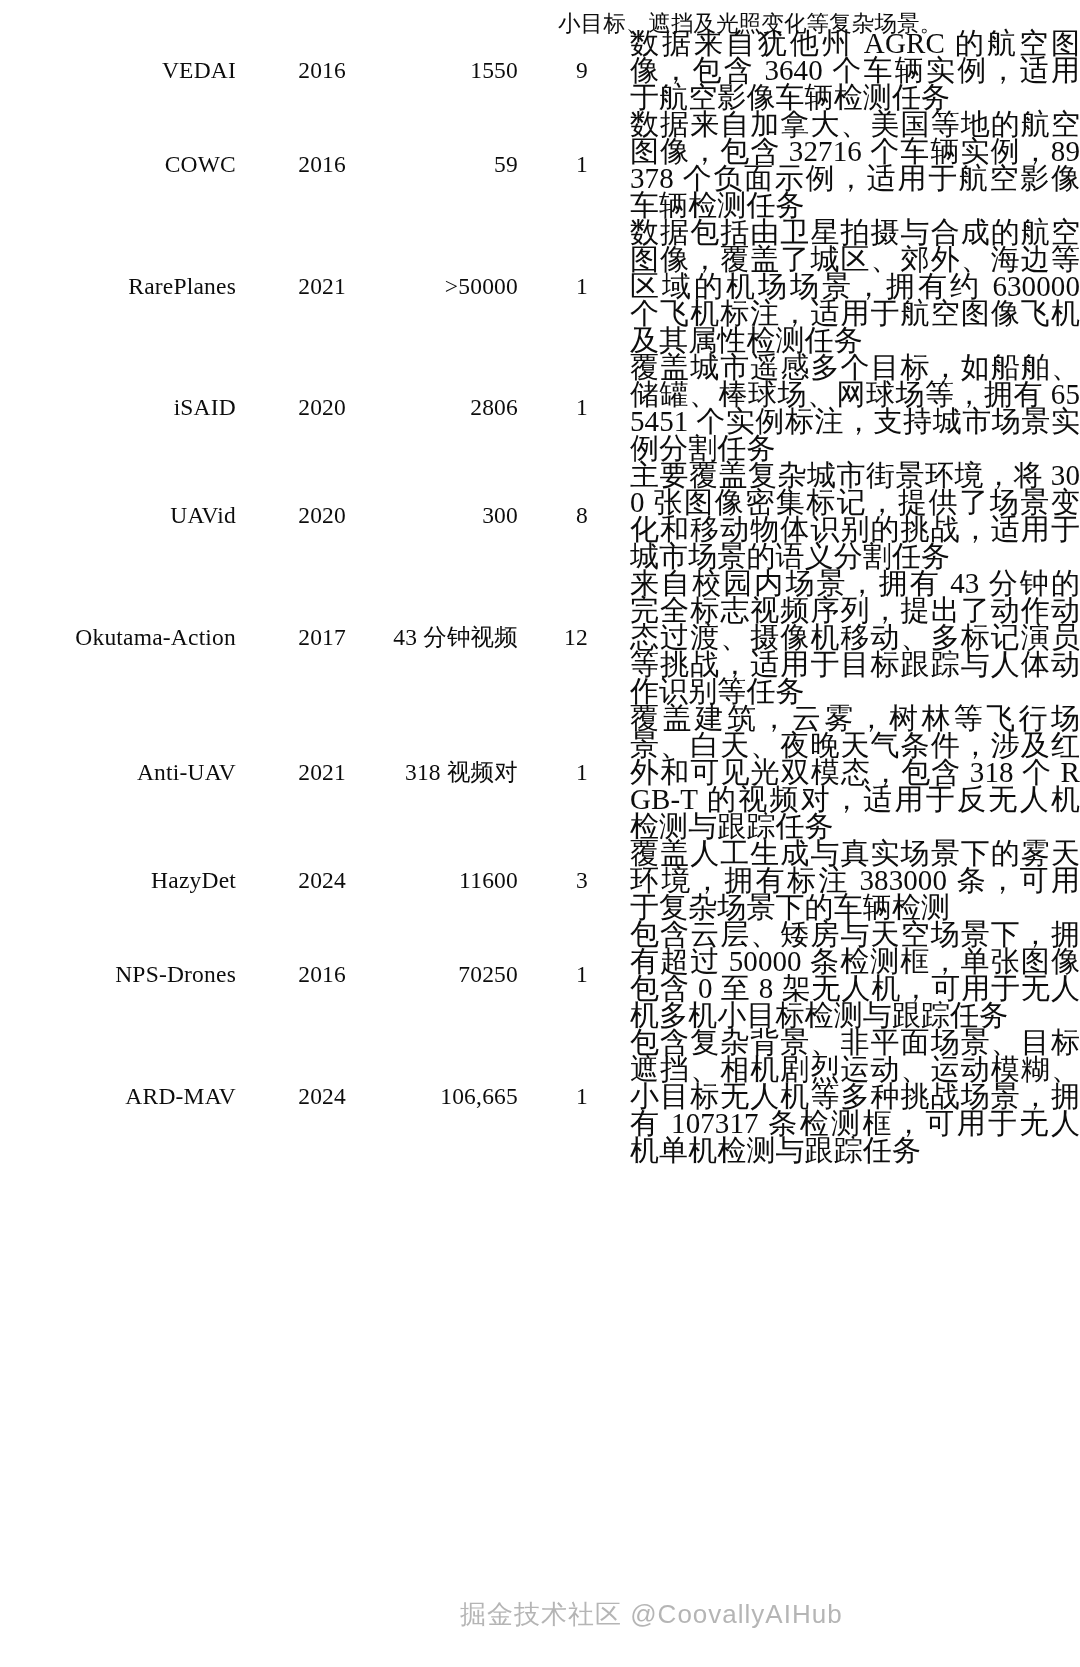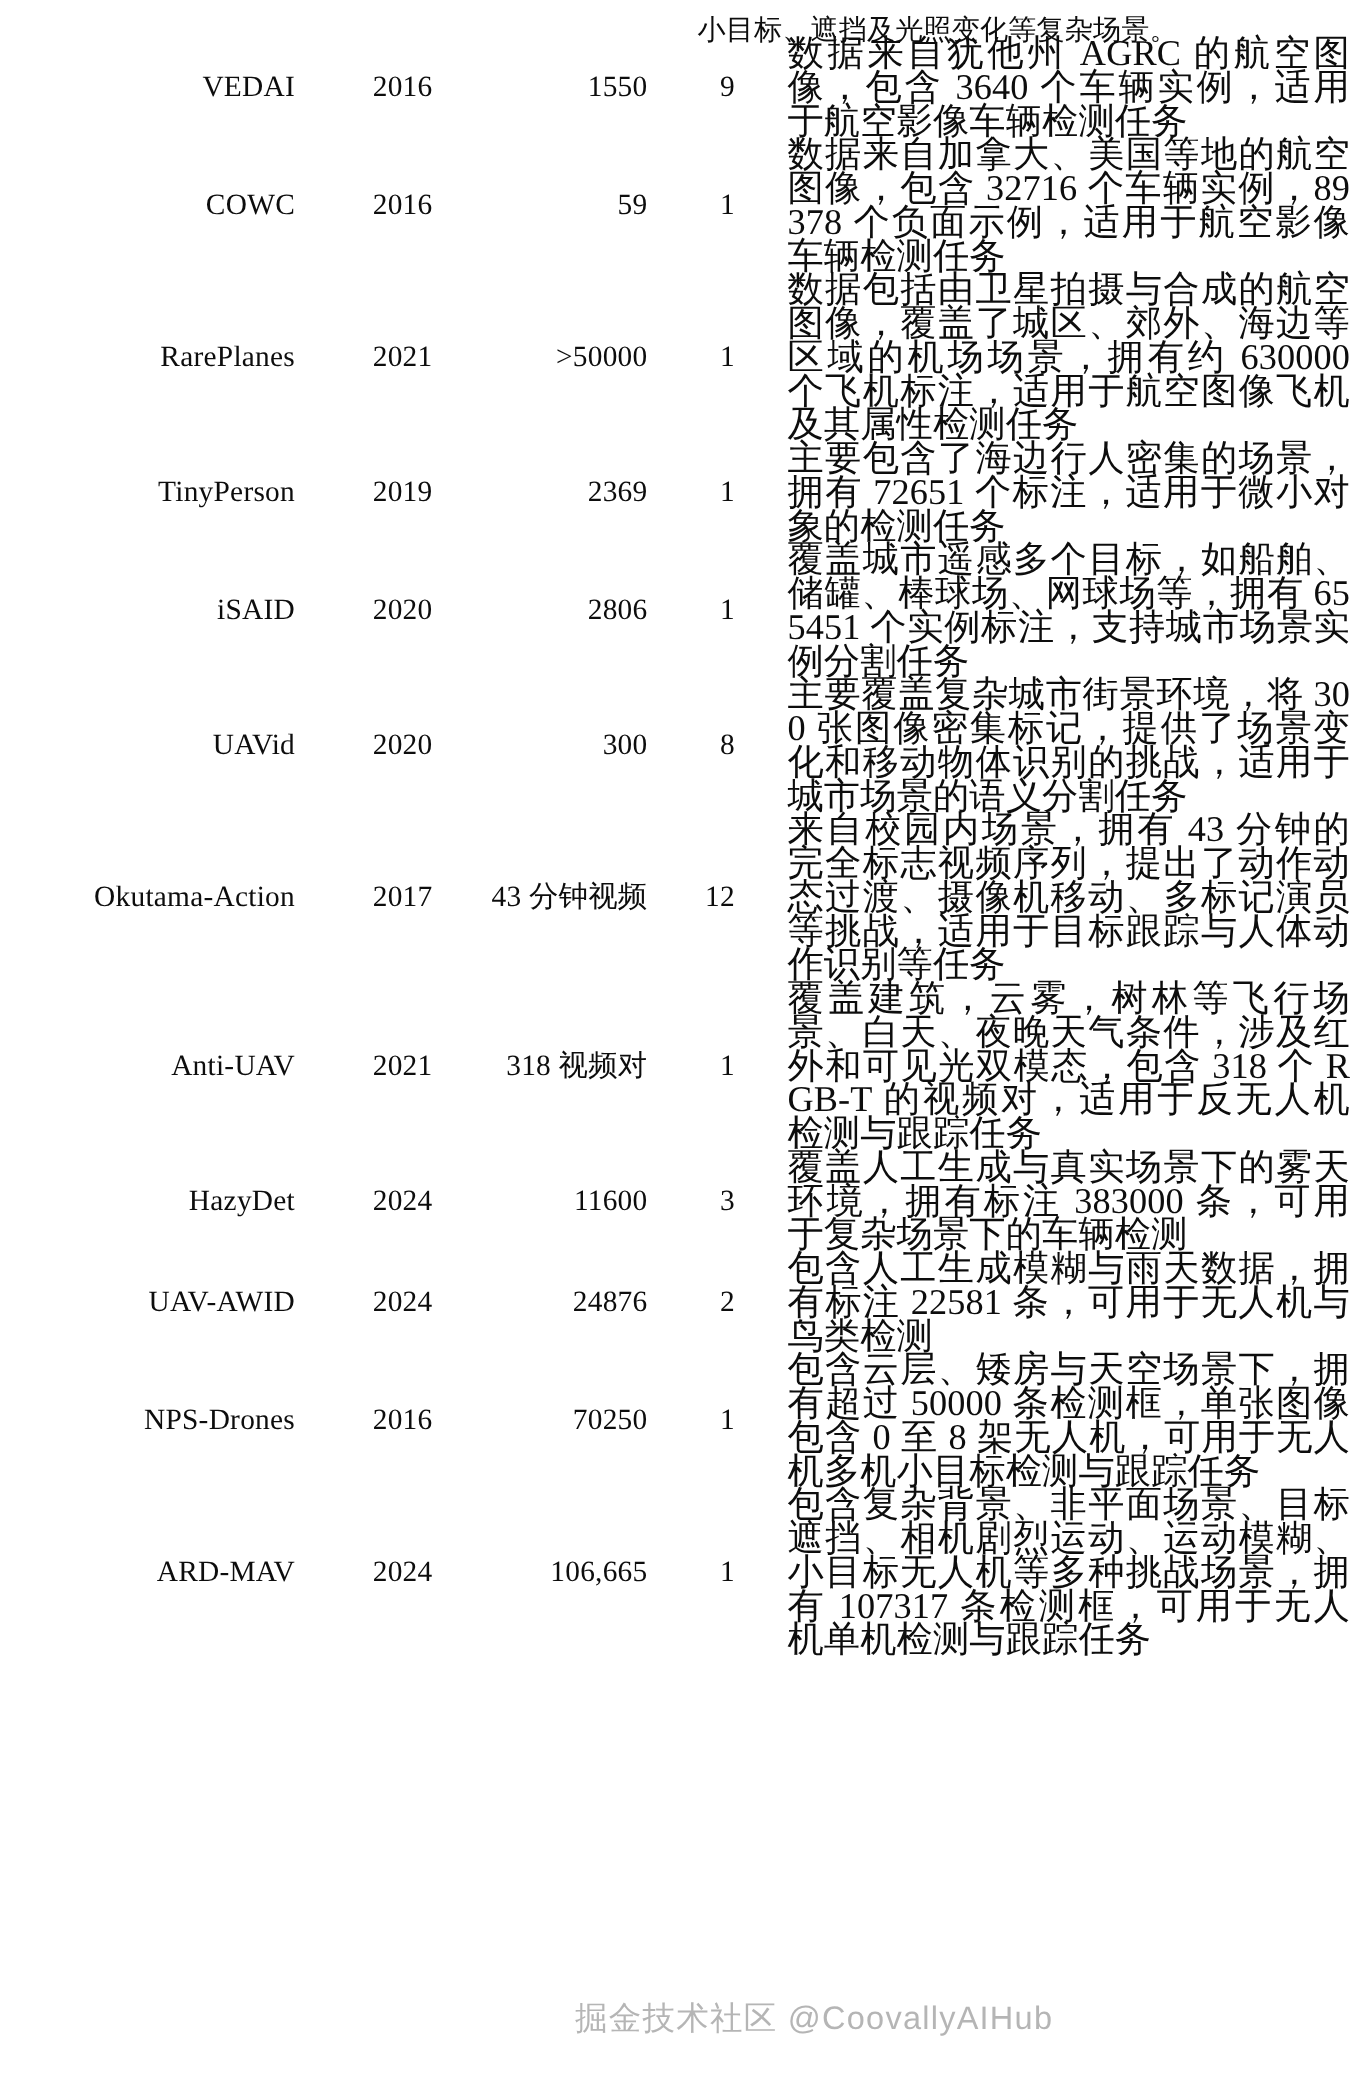--- a/index.html
+++ b/index.html
@@ -130,28 +130,20 @@
 
     <tr>
       <td class="cell-name">RarePlanes</td>
       <td class="cell-year">2021</td>
       <td class="cell-size">&gt;50000</td>
       <td class="cell-cat">1</td>
       <td></td>
       <td class="cell-desc">数据包括由卫星拍摄与合成的航空图像，覆盖了城区、郊外、海边等区域的机场场景，拥有约 630000 个飞机标注，适用于航空图像飞机及其属性检测任务</td>
     </tr>
 
-    <tr>
-      <td class="cell-name">TinyPerson</td>
-      <td class="cell-year">2019</td>
-      <td class="cell-size">2369</td>
-      <td class="cell-cat">1</td>
-      <td></td>
-      <td class="cell-desc">主要包含了海边行人密集的场景，拥有 72651 个标注，适用于微小对象的检测任务</td>
-    </tr>
 
     <tr>
       <td class="cell-name">iSAID</td>
       <td class="cell-year">2020</td>
       <td class="cell-size">2806</td>
       <td class="cell-cat">1</td>
       <td></td>
       <td class="cell-desc">覆盖城市遥感多个目标，如船舶、储罐、棒球场、网球场等，拥有 655451 个实例标注，支持城市场景实例分割任务</td>
     </tr>
 
@@ -184,28 +176,20 @@
 
     <tr>
       <td class="cell-name">HazyDet</td>
       <td class="cell-year">2024</td>
       <td class="cell-size">11600</td>
       <td class="cell-cat">3</td>
       <td></td>
       <td class="cell-desc">覆盖人工生成与真实场景下的雾天环境，拥有标注 383000 条，可用于复杂场景下的车辆检测</td>
     </tr>
 
-    <tr>
-      <td class="cell-name">UAV-AWID</td>
-      <td class="cell-year">2024</td>
-      <td class="cell-size">24876</td>
-      <td class="cell-cat">2</td>
-      <td></td>
-      <td class="cell-desc">包含人工生成模糊与雨天数据，拥有标注 22581 条，可用于无人机与鸟类检测</td>
-    </tr>
 
     <tr>
       <td class="cell-name">NPS-Drones</td>
       <td class="cell-year">2016</td>
       <td class="cell-size">70250</td>
       <td class="cell-cat">1</td>
       <td></td>
       <td class="cell-desc">包含云层、矮房与天空场景下，拥有超过 50000 条检测框，单张图像包含 0 至 8 架无人机，可用于无人机多机小目标检测与跟踪任务</td>
     </tr>
 

